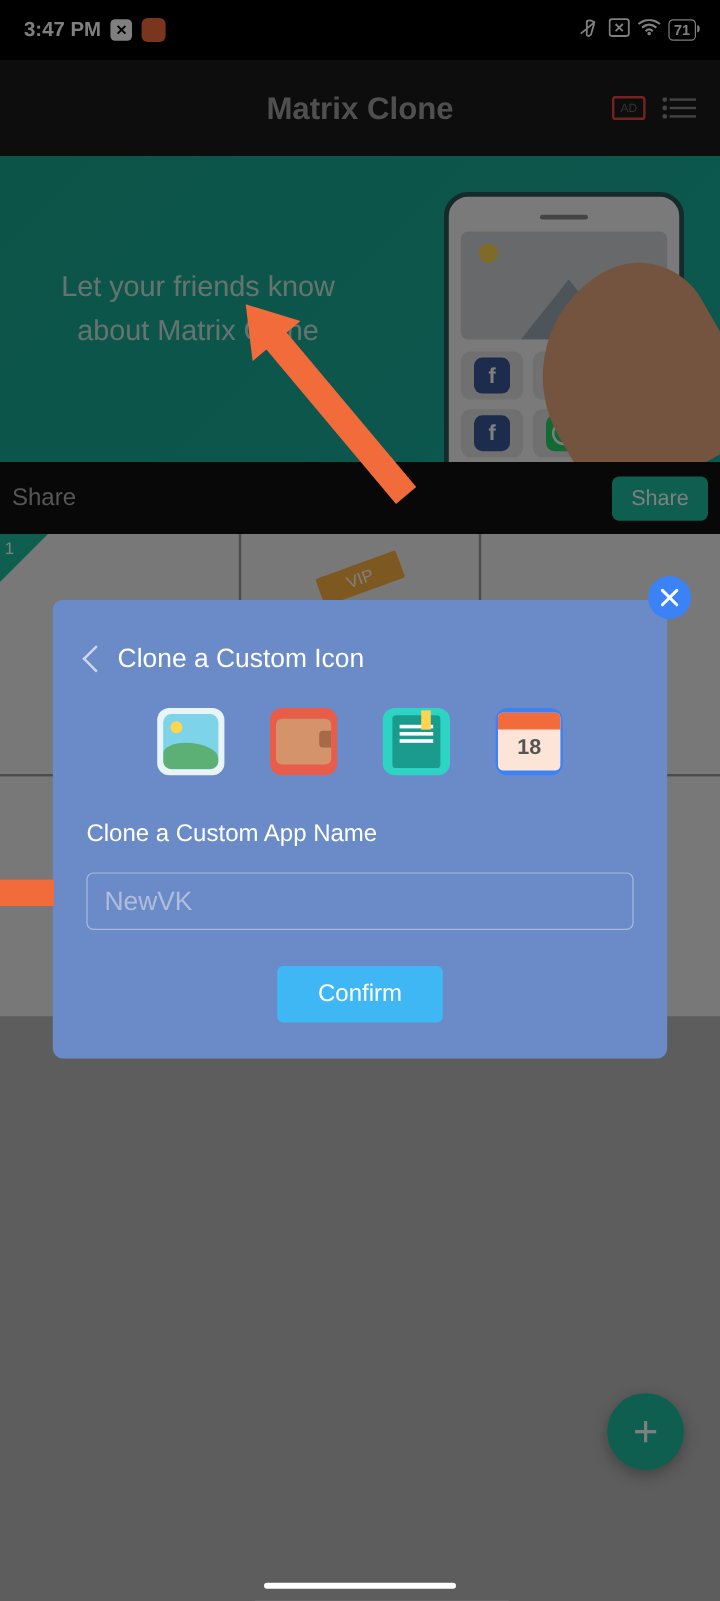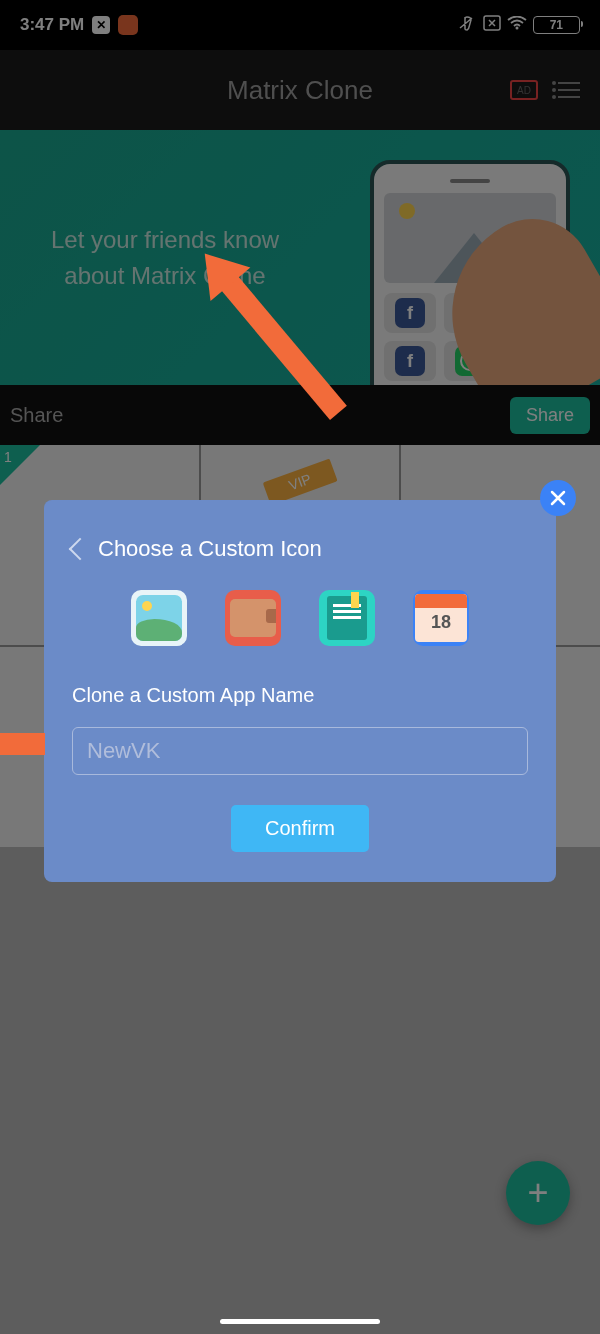--- a/index.html
+++ b/index.html
@@ -21,33 +21,33 @@
   align-items: center;
   padding: 0 20px;
   color: #fff;
   font-size: 17px;
   font-weight: 600;
 }
 .status-left { display: flex; align-items: center; gap: 8px; }
 .status-right { display: flex; align-items: center; gap: 6px; }
 .icon-square { width: 18px; height: 18px; background: #fff; border-radius: 4px; display: flex; align-items: center; justify-content: center; color: #000; font-size: 12px; }
 .icon-orange { width: 20px; height: 20px; background: #f26b3a; border-radius: 5px; }
-.battery { border: 1.5px solid #fff; border-radius: 4px; padding: 1px 16px; font-size: 12px; position: relative; }
+.battery { border: 1.5px solid #fff; border-radius: 4px; padding: 1px 4px; font-size: 12px; position: relative; }
 .battery::after { content: ''; position: absolute; right: -4px; top: 4px; width: 2px; height: 6px; background: #fff; border-radius: 0 2px 2px 0; }
 
 
 .header {
   height: 80px;
   background: #1a1a1a;
   display: flex;
   align-items: center;
   justify-content: center;
   position: relative;
 }
-.header-title { color: #9e9e9e; font-size: 26px; font-weight: 400; text-align: center; }
+.header-title { color: #9e9e9e; font-size: 26px; font-weight: 700; text-align: center; }
 .header-actions { position: absolute; right: 20px; display: flex; gap: 20px; align-items: center; }
 .ad-icon { width: 28px; height: 20px; border: 2px solid #ef4444; border-radius: 3px; color: #666; display: flex; align-items: center; justify-content: center; font-size: 10px; position: relative; }
 .menu-icon { display: flex; flex-direction: column; gap: 5px; }
 .menu-icon span { display: block; width: 22px; height: 2px; background: #888; position: relative; }
 .menu-icon span::before { content: ''; position: absolute; left: -6px; width: 4px; height: 4px; background: #888; border-radius: 50%; top: -1px; }
 
 
 .promo {
   height: 255px;
   background: linear-gradient(135deg, #1aa890 0%, #17b0a0 100%);
@@ -336,21 +336,21 @@
 </div>
 
 <div class="dialog">
   <div class="close-btn">
     <svg width="16" height="16" viewBox="0 0 16 16">
         <path d="M2 2 L14 14 M14 2 L2 14" stroke="#fff" stroke-width="2.5" stroke-linecap="round"></path>
       </svg>
   </div>
   <div class="dialog-title">
     <span class="cursor-icon"></span>
-    <span>Choose a Custom Icon</span>
+    <span>Clone a Custom Icon</span>
   </div>
   <div class="icon-row">
     <div class="icon-option ico-gallery">
       <div class="sky">
           <div class="gsun"></div>
           <div class="hill"></div>
         </div>
     </div>
     <div class="icon-option ico-wallet">
       <div class="wallet-body"></div>

